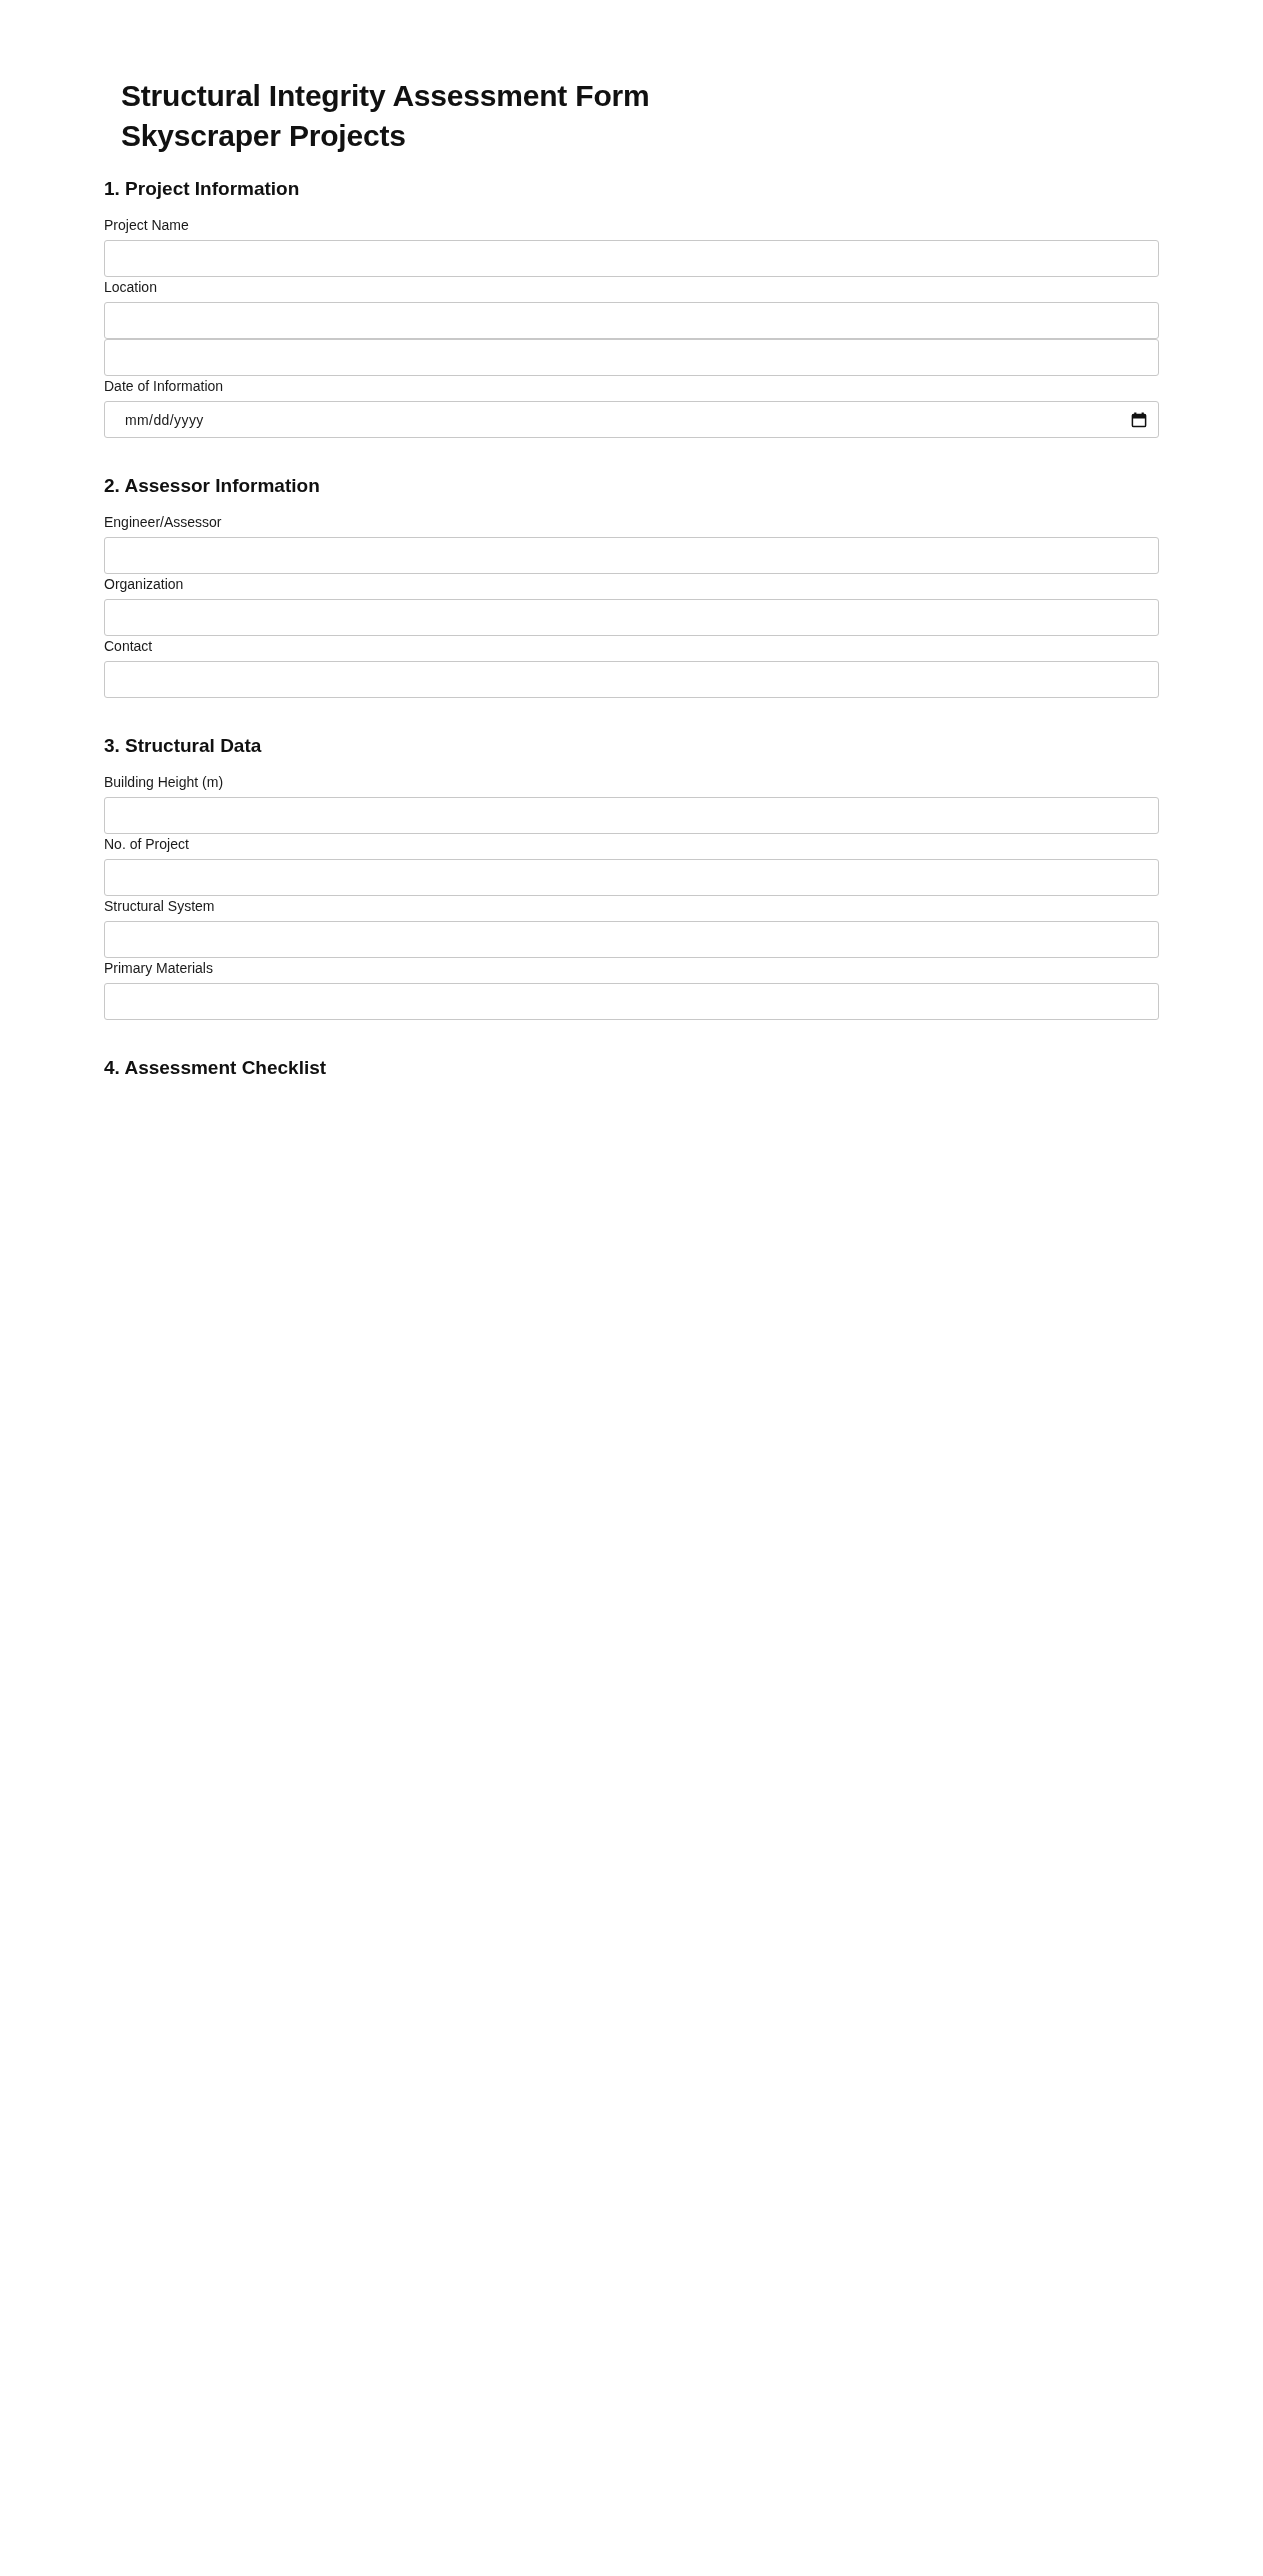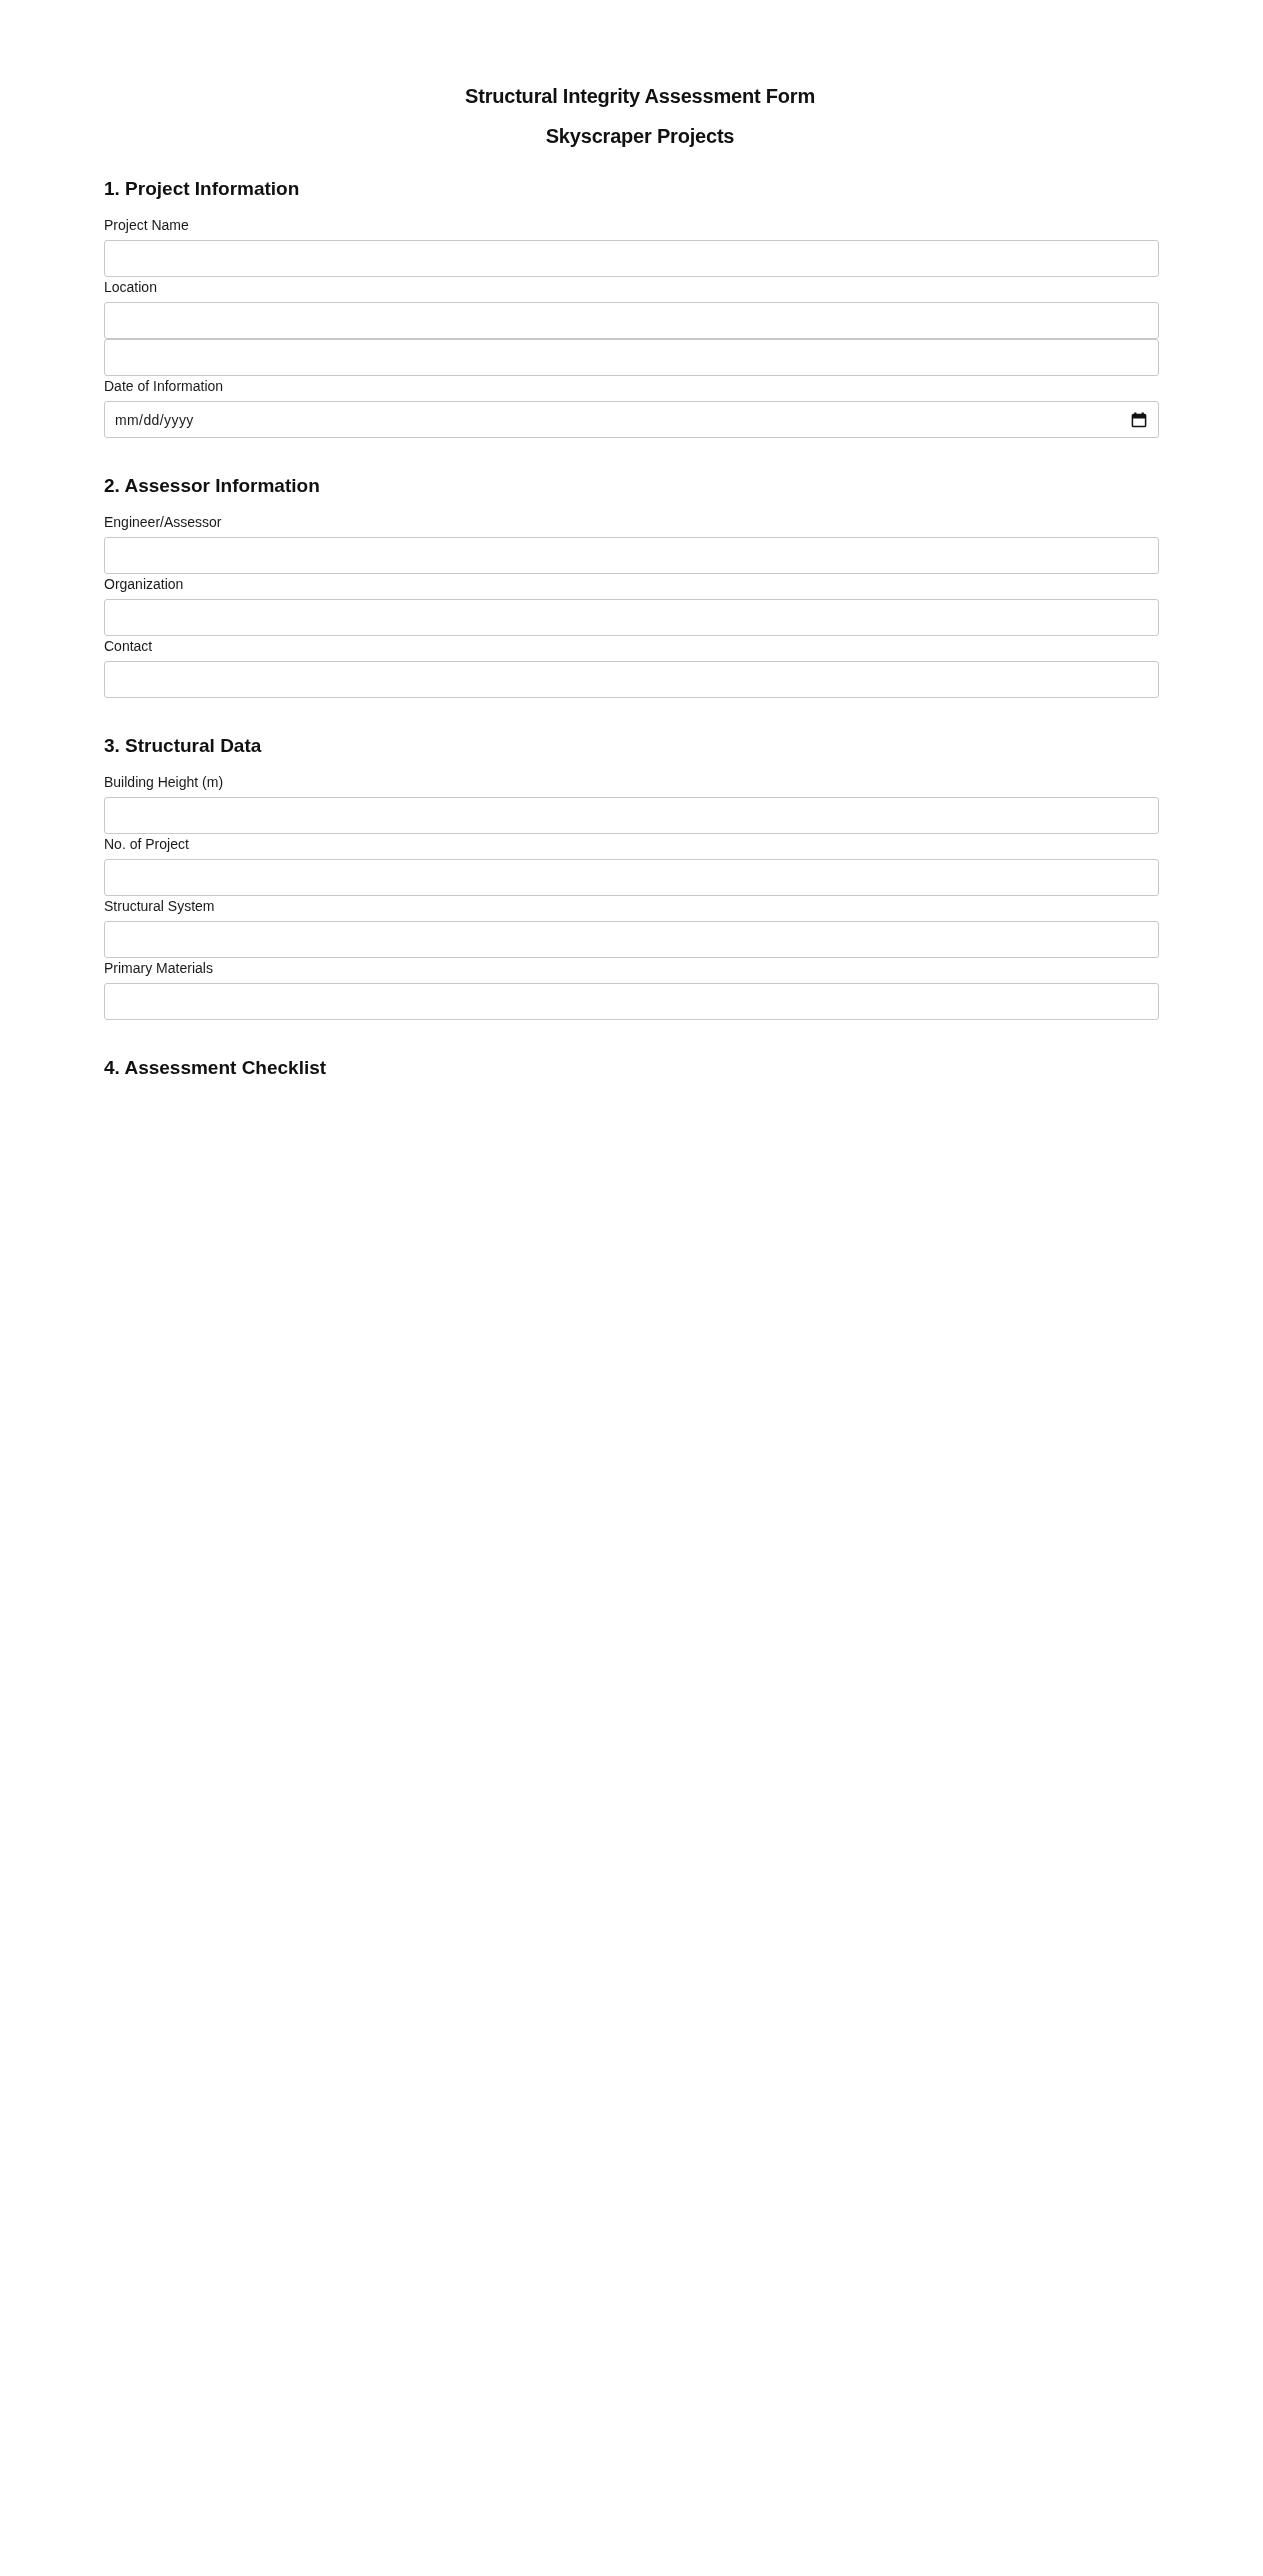--- a/index.html
+++ b/index.html
@@ -18,27 +18,26 @@
   .clip {
     height: 1312px;
     overflow: hidden;
   }
   .container {
     width: 1055px;
     margin: 0 auto;
     padding-top: 76px;
   }
   h1.form-title {
-    font-size: 20px;
+    font-size: 30px;
     line-height: 40px;
     font-weight: 700;
     color: #111111;
     margin: 0 0 20px 17px;
     letter-spacing: -0.2px;
-    text-align: center;
   }
   .section {
     display: flow-root; 
     margin: 0;
   }
   h2.section-heading {
     font-size: 19px;
     line-height: 26px;
     font-weight: 700;
     color: #111111;
@@ -57,21 +56,21 @@
     margin-bottom: 5px;
   }
   .text-input {
     display: block;
     width: 100%;
     height: 37px;
     box-sizing: border-box;
     border: 1px solid #c8c8c8;
     border-radius: 3px;
     background: #ffffff;
-    padding: 0 10px;
+    padding: 0 20px;
     font-family: "Liberation Sans", sans-serif;
     font-size: 14px;
     color: #1a1a1a;
     outline: none;
   }
   .date-wrap {
     position: relative;
   }
   .date-input {
     padding-right: 36px;

